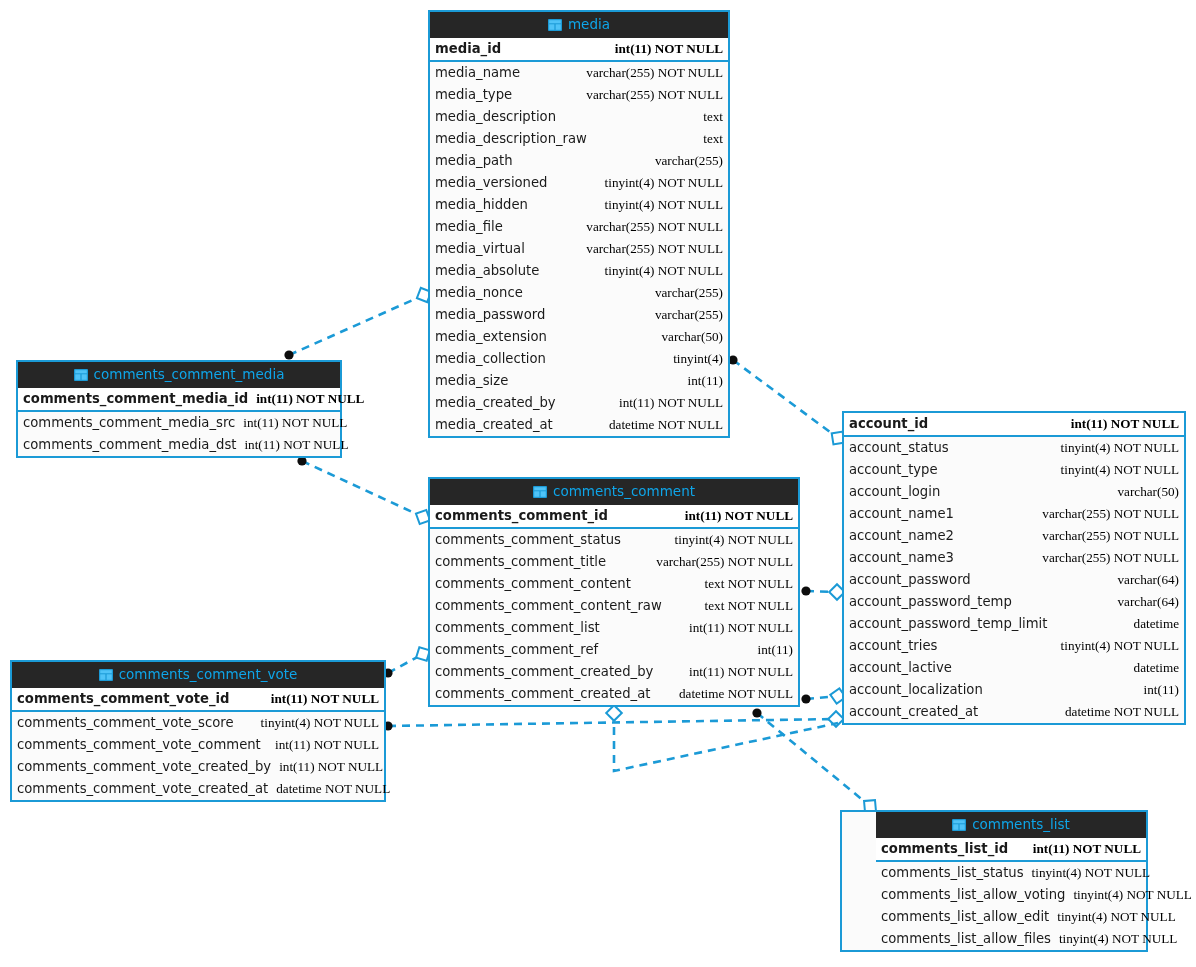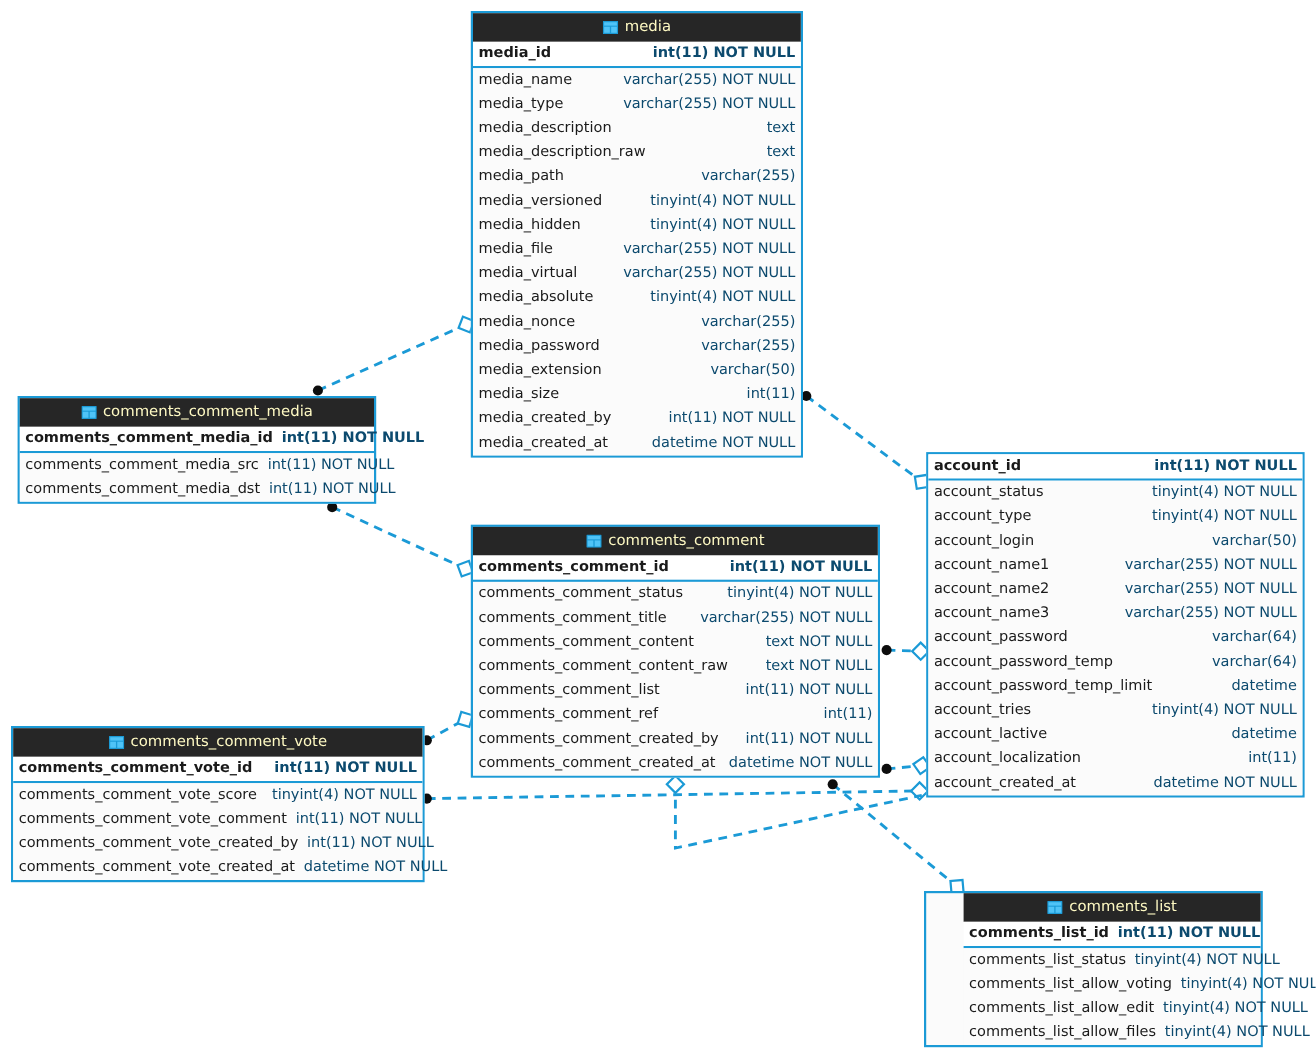--- a/index.html
+++ b/index.html
@@ -33,21 +33,21 @@
   .table-box {
     position: absolute;
     z-index: 2;
     background: #fbfbfb;
     border: 2px solid #1b9ad6;
     box-sizing: border-box;
     box-shadow: 0 0 0 0 rgba(0,0,0,0);
   }
   .tbl-header {
     background: #262626;
-    color: #fef9c3;
+    color: #0ea5e9;
     font-size: 13.5px;
     line-height: 15px;
     padding: 4px 6px 5px 6px;
     text-align: center;
     white-space: nowrap;
     display: flex;
     align-items: center;
     justify-content: center;
     gap: 6px;
     box-sizing: border-box;
@@ -83,21 +83,22 @@
   .col-row.pk .cname,
   .col-row.pk .ctype {
     font-weight: bold;
   }
   .cname {
     text-align: right;
     padding-right: 8px;
   }
   .ctype {
     text-align: center;
-    color: #0c4a6e;
+    color: #000000;
+    font-family: Liberation Serif, serif;
   }
 </style>
 </head>
 <body>
 
 <div id="canvas">
 
   <svg id="edges" viewBox="0 0 1196 967" xmlns="http://www.w3.org/2000/svg">
       <g>
         <path d="M 289,355 L 424,295" stroke="#1b9ad6" stroke-width="2.6" fill="none" stroke-dasharray="8,6"></path>
@@ -211,20 +212,24 @@
           </div>
           <div class="col-row">
             <span class="cname">media_password</span>
             <span class="ctype">varchar(255)</span>
           </div>
           <div class="col-row">
             <span class="cname">media_extension</span>
             <span class="ctype">varchar(50)</span>
           </div>
           <div class="col-row">
+            <span class="cname">media_collection</span>
+            <span class="ctype">tinyint(4)</span>
+          </div>
+          <div class="col-row">
             <span class="cname">media_size</span>
             <span class="ctype">int(11)</span>
           </div>
           <div class="col-row">
             <span class="cname">media_created_by</span>
             <span class="ctype">int(11) NOT NULL</span>
           </div>
           <div class="col-row">
             <span class="cname">media_created_at</span>
             <span class="ctype">datetime NOT NULL</span>

